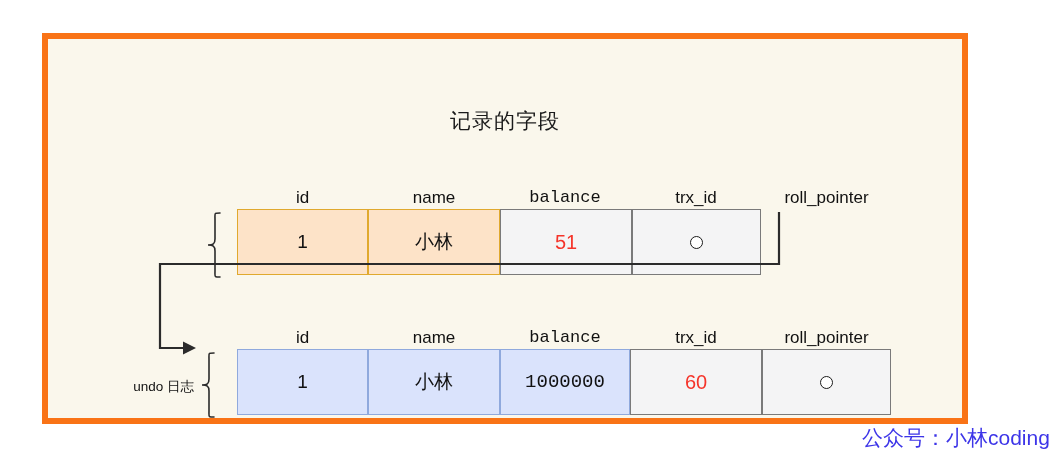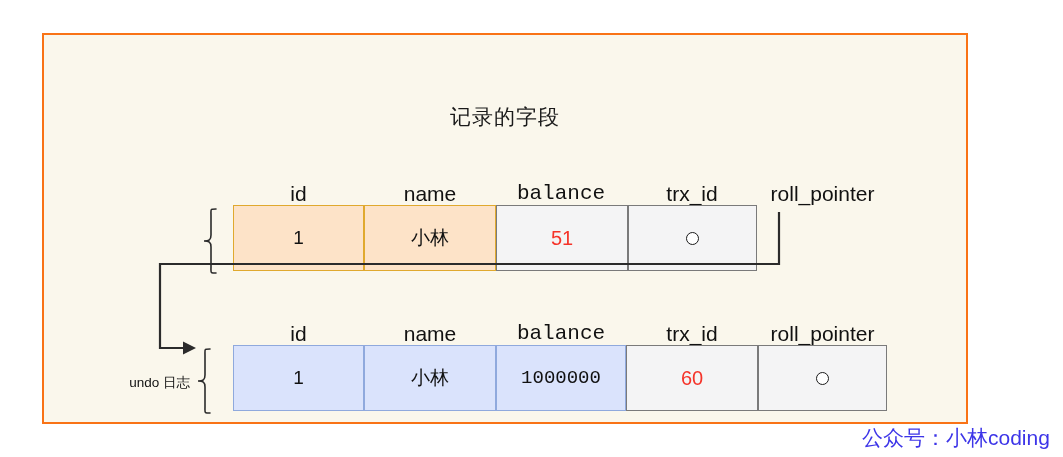--- a/index.html
+++ b/index.html
@@ -23,21 +23,21 @@
   }
 
   
   .diagram-frame {
     position: absolute;
     left: 42px;
     top: 33px;
     width: 926px;
     height: 391px;
     background: #faf7ec;
-    border: 2px solid #f97316;
+    border: 6px solid #f97316;
     box-sizing: border-box;
   }
 
   
   .diagram-title {
     position: absolute;
     left: 0;
     top: 68px;
     width: 100%;
     text-align: center;
@@ -55,21 +55,21 @@
   .record-block.top  { top: 140px; }
   .record-block.bottom { top: 280px; }
 
   .header-row {
     display: flex;
     height: 30px;
     align-items: flex-end;
   }
   .header-cell {
     text-align: center;
-    font-size: 21px;
+    font-size: 17px;
     color: #111;
     line-height: 22px;
   }
 
   .cells-row {
     display: flex;
     height: 66px;
   }
   .cell {
     box-sizing: border-box;

